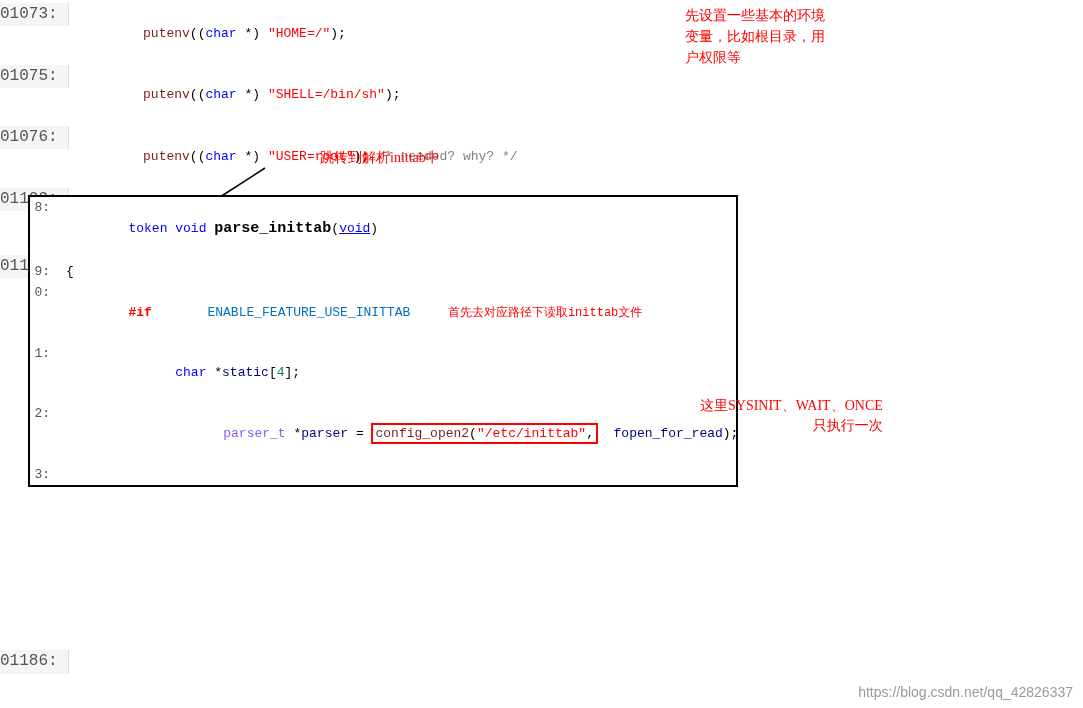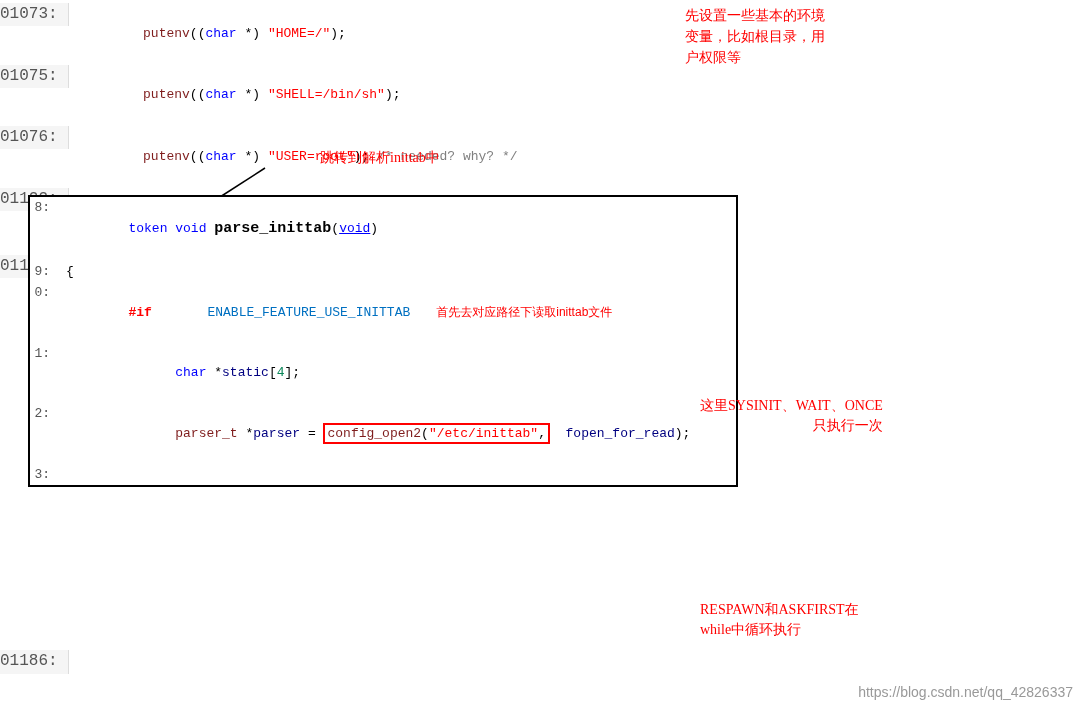--- a/index.html
+++ b/index.html
@@ -181,35 +181,35 @@
     </div>
 
     <div class="inset-line">
       <span class="inset-num">9:</span>
       <span class="inset-code">{</span>
     </div>
 
     <div class="inset-line">
       <span class="inset-num">0:</span>
       <span class="inset-code">
-        <span class="red-bold">#if</span><span>  </span><span style="color:#0070c1;margin-left:40px;">ENABLE_FEATURE_USE_INITTAB</span><span style="color:#ff0000; font-family:Liberation Sans, sans-serif; font-size:12px; margin-left:16px;">   首先去对应路径下读取inittab文件</span>
+        <span class="red-bold">#if</span><span>  </span><span style="color:#0070c1;margin-left:40px;">ENABLE_FEATURE_USE_INITTAB</span><span style="color:#ff0000; font-family:Liberation Mono, monospace; font-size:12px; margin-left:16px;">   首先去对应路径下读取inittab文件</span>
       </span>
     </div>
 
     <div class="inset-line">
       <span class="inset-num">1:</span>
       <span class="inset-code">
         <span>      </span><span class="blue">char</span><span> *</span><span style="color:#000080;">static</span><span>[</span><span style="color:#098658;">4</span><span>];</span>
       </span>
     </div>
 
     <div class="inset-line">
       <span class="inset-num">2:</span>
       <span class="inset-code">
-        <span>      </span><span style="color:#7f1d1d;">parser_t</span><span> *</span><span style="color:#000080;">parser</span><span> = </span><span style="border: 2px solid red; padding: 1px 2px;"><span class="dark-green">config_open2</span><span>(</span><span class="red">"/etc/inittab"</span><span>,</span></span><span>  </span><span style="color:#000080;">fopen_for_read</span><span>);</span>
+        <span>      </span><span style="color:#8b5cf6;margin-left:48px;">parser_t</span><span> *</span><span style="color:#000080;">parser</span><span> = </span><span style="border: 2px solid red; padding: 1px 2px;"><span class="dark-green">config_open2</span><span>(</span><span class="red">"/etc/inittab"</span><span>,</span></span><span>  </span><span style="color:#000080;">fopen_for_read</span><span>);</span>
       </span>
     </div>
 
     <div class="inset-line">
       <span class="inset-num">3:</span>
       <span class="inset-code">&nbsp;</span>
     </div>
 
   </div>
 
@@ -221,21 +221,18 @@
         
       </span>
     </div>
 
   </div>
 
   <div class="ann-box" style="top:396px; left:700px;text-align:right;">
     <span>这里SYSINIT、WAIT、ONCE<br>只执行一次</span>
   </div>
 
-  <div class="ann-box" style="top:600px; left:700px;">
-    <span>RESPAWN和ASKFIRST在<br>while中循环执行</span>
-  </div>
 
   <div class="watermark">
     <span>https://blog.csdn.net/qq_42826337</span>
   </div>
 
 </div>
 
 </body></html>

